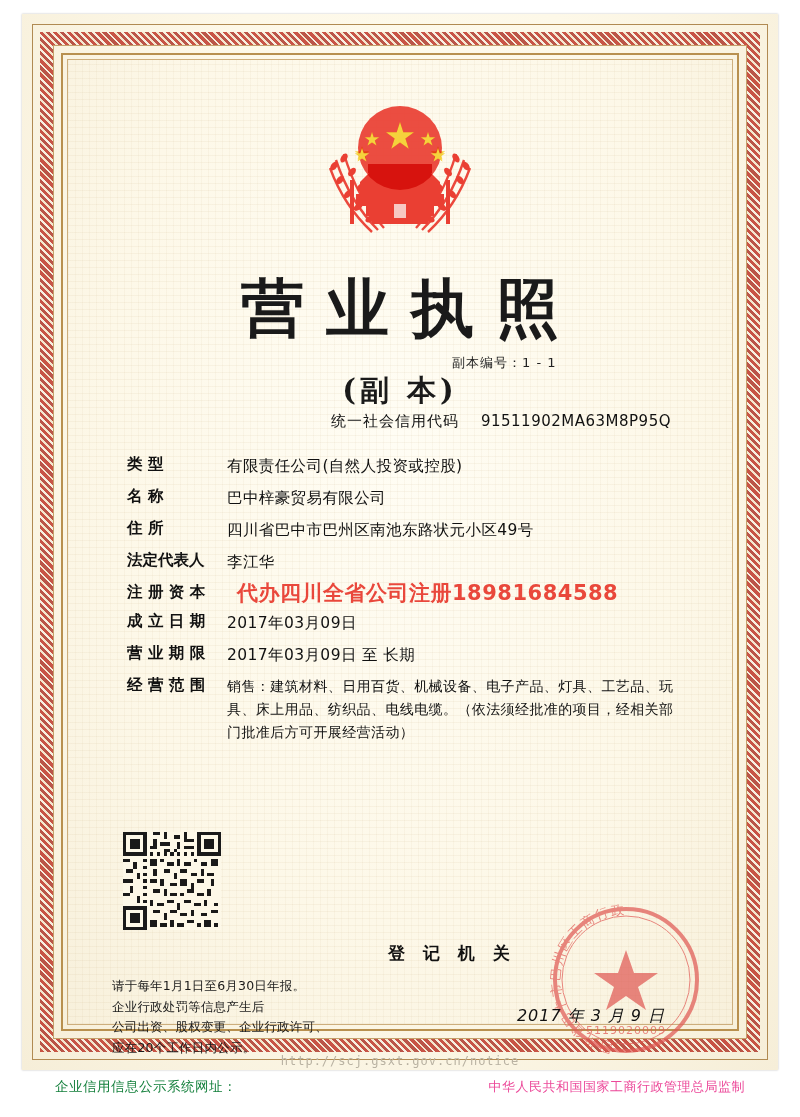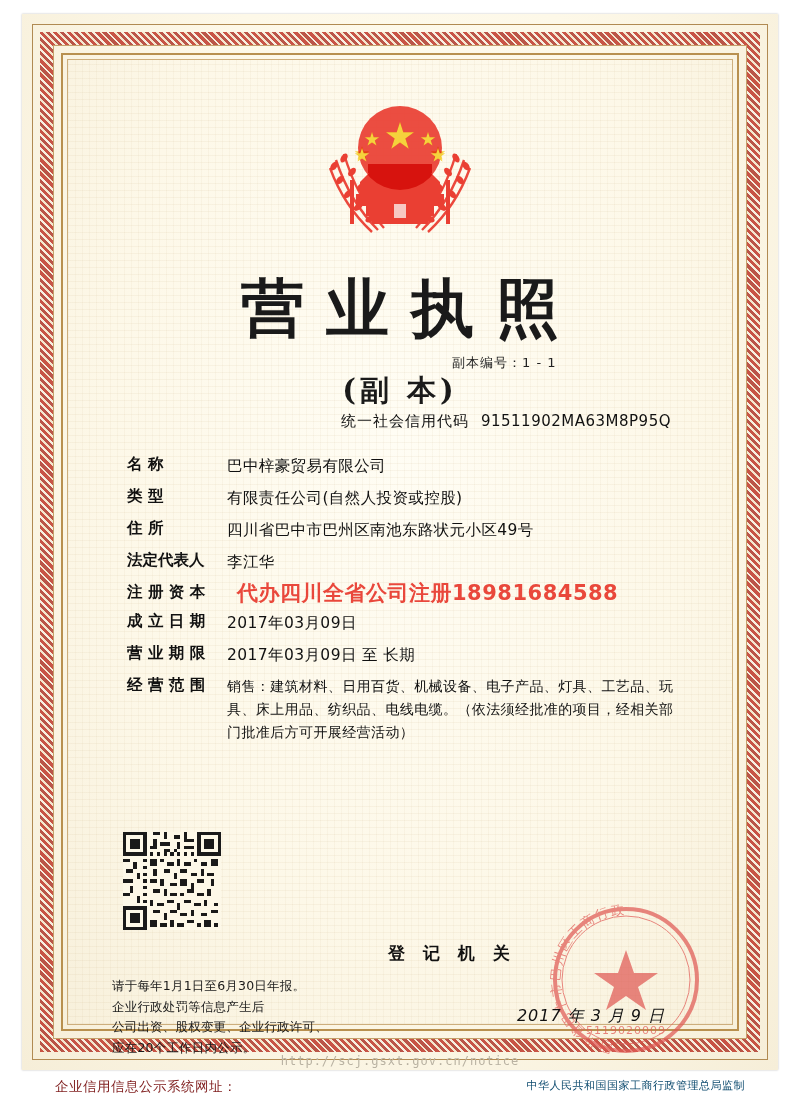--- a/index.html
+++ b/index.html
@@ -119,21 +119,21 @@
   
   #credit-row {
     position: absolute;
     right: 107px;
     top: 398px;
     font-size: 15px;
     color: #111;
     white-space: nowrap;
   }
   #credit-row .clabel { letter-spacing: 1px; }
-  #credit-row .cvalue { margin-left: 12px; letter-spacing: 0.5px; }
+  #credit-row .cvalue { margin-left: 22px; letter-spacing: 0.5px; }
 
   
   #fields {
     position: absolute;
     left: 105px;
     top: 440px;
     width: 560px;
   }
   .field-row {
     display: flex;
@@ -235,29 +235,29 @@
     color: #b9b2a2;
     letter-spacing: 1px;
   }
 
   
   #bottom-left {
     position: absolute;
     left: 55px;
     top: 1078px;
     font-size: 13.5px;
-    color: #7f1d1d;
+    color: #15803d;
     letter-spacing: 0.5px;
   }
   #bottom-right {
     position: absolute;
     right: 55px;
     top: 1078px;
-    font-size: 11px;
-    color: #0c4a6e;
+    font-size: 13px;
+    color: #ec4899;
     letter-spacing: 0.5px;
   }
 </style>
 </head>
 <body>
 
 <div id="certificate">
 
   <div class="frame-outer"></div>
   <div class="frame-band"></div>
@@ -350,27 +350,27 @@
 
   <div id="subtitle">(副 本)</div>
 
   <div id="credit-row">
     <span class="clabel">统一社会信用代码</span><span class="cvalue">91511902MA63M8P95Q</span>
   </div>
 
   <div id="fields">
 
     <div class="field-row">
+      <div class="field-label">类    型</div>
+      <div class="field-value">有限责任公司(自然人投资或控股)</div>
+    </div>
+
+    <div class="field-row">
       <div class="field-label">名    称</div>
       <div class="field-value">巴中梓豪贸易有限公司</div>
-    </div>
-
-    <div class="field-row">
-      <div class="field-label">类    型</div>
-      <div class="field-value">有限责任公司(自然人投资或控股)</div>
     </div>
 
     <div class="field-row">
       <div class="field-label">住    所</div>
       <div class="field-value">四川省巴中市巴州区南池东路状元小区49号</div>
     </div>
 
     <div class="field-row">
       <div class="field-label">法定代表人</div>
       <div class="field-value">李江华</div>

